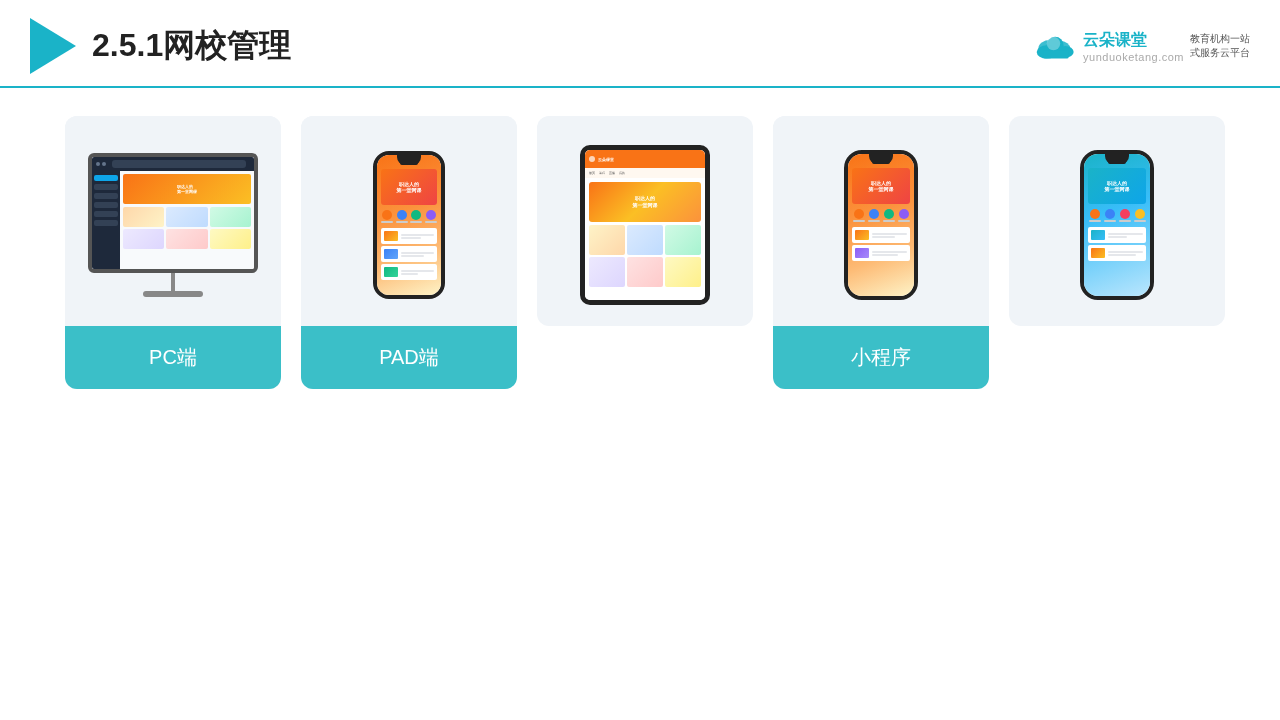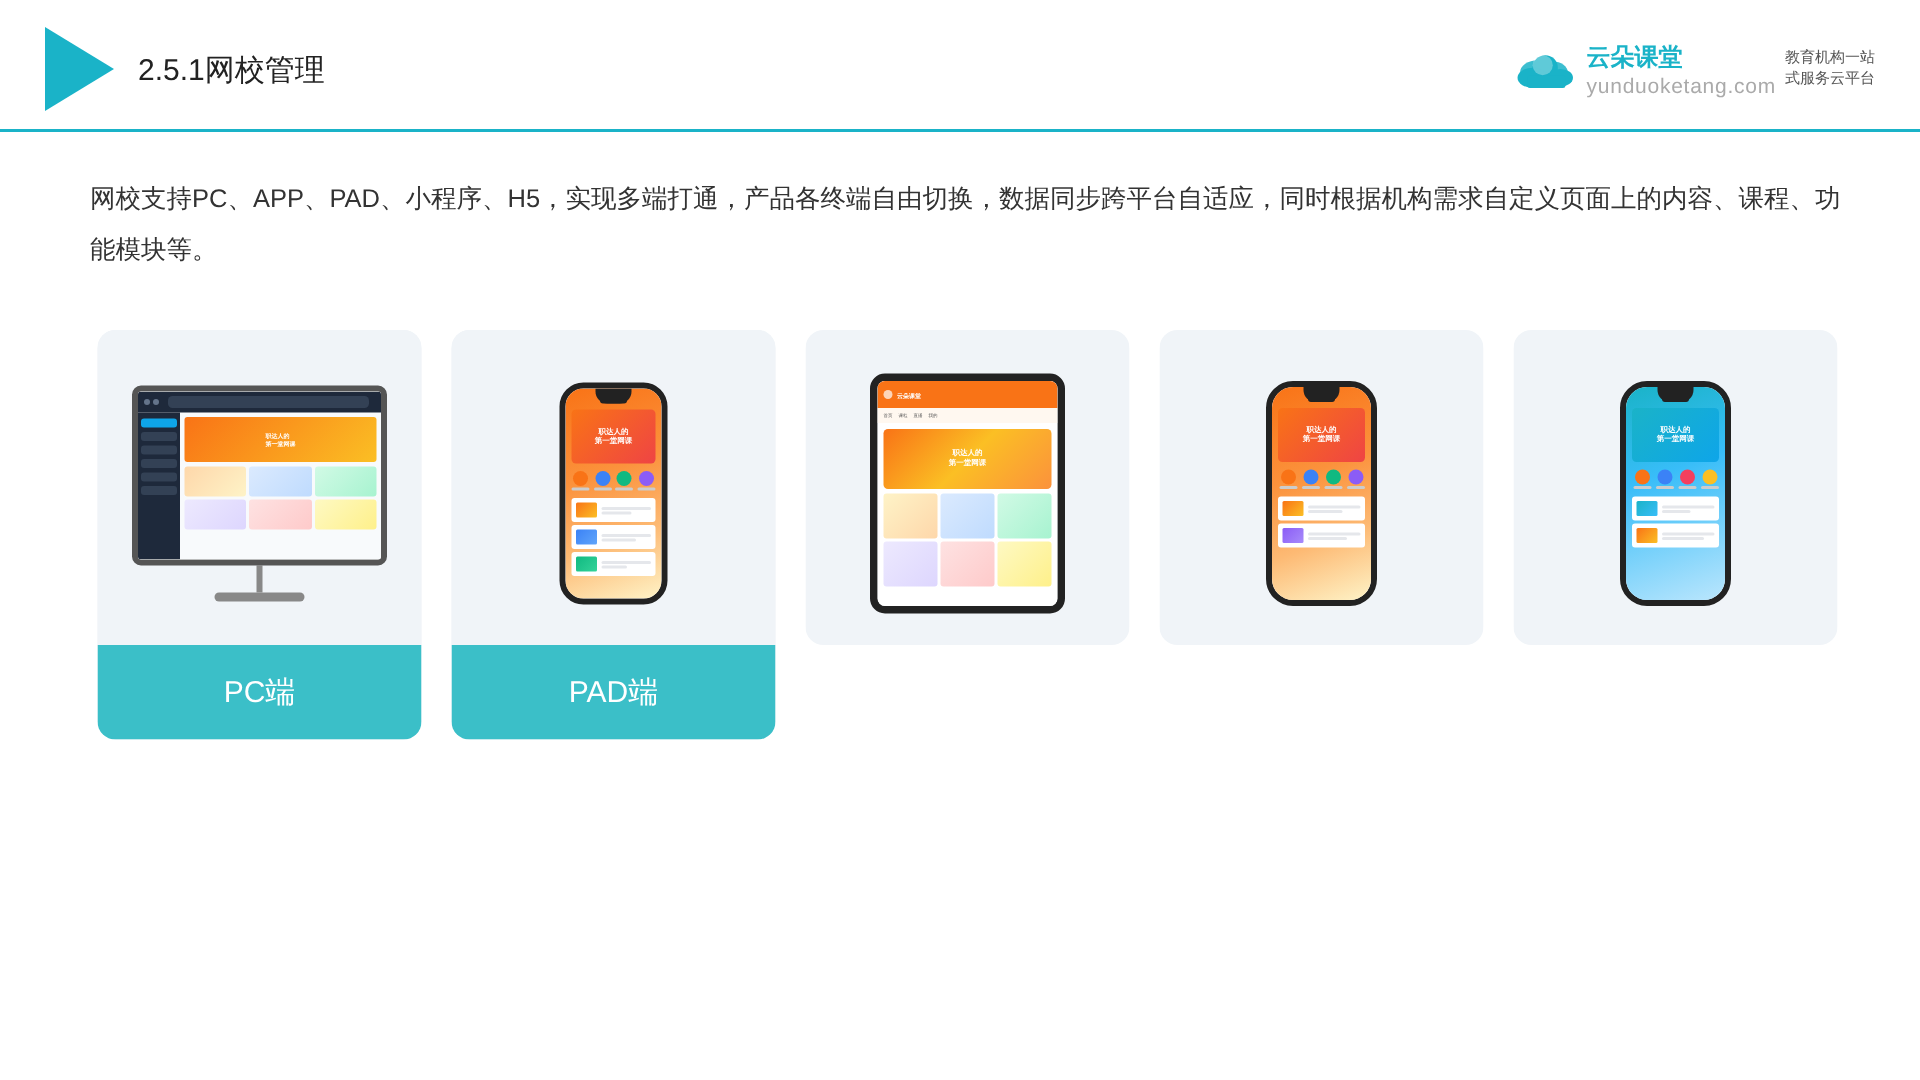--- a/index.html
+++ b/index.html
@@ -26,22 +26,22 @@
       gap: 16px;
     }
     .logo-triangle {
       width: 0;
       height: 0;
       border-top: 28px solid transparent;
       border-bottom: 28px solid transparent;
       border-left: 46px solid #1ab3c8;
     }
     .page-title {
-      font-size: 20px;
-      font-weight: normal;
+      font-size: 32px;
+      font-weight: bold;
       color: #222;
     }
     .header-right {
       display: flex;
       align-items: center;
       gap: 8px;
     }
     .brand-logo {
       display: flex;
       align-items: center;
@@ -55,21 +55,21 @@
       display: flex;
       flex-direction: column;
       align-items: flex-start;
     }
     .brand-name {
       font-size: 16px;
       font-weight: bold;
       color: #1ab3c8;
     }
     .brand-url {
-      font-size: 14px;
+      font-size: 11px;
       color: #aaa;
       letter-spacing: 0.5px;
     }
     .brand-tagline {
       font-size: 10px;
       color: #555;
       line-height: 1.4;
       text-align: left;
       white-space: nowrap;
     }
@@ -461,21 +461,20 @@
       <div class="brand-text-wrap">
         <span class="brand-name">云朵课堂</span>
         <span class="brand-url">yunduoketang.com</span>
       </div>
       <div class="brand-tagline">教育机构一站<br>式服务云平台</div>
     </div>
   </div>
 </div>
 
 <div class="main-content">
-  <p class="description">网校支持PC、APP、PAD、小程序、H5，实现多端打通，产品各终端自由切换，数据同步跨平台自适应，同时根据机构需求自定义页面上的内容、课程、功能模块等。</p>
 
   <div class="cards-row">
 
     <div class="card">
       <div class="card-image-area">
         <div class="pc-device">
           <div class="pc-monitor">
             <div class="pc-screen-content">
               <div class="pc-topbar">
                 <div class="pc-dot"></div>
@@ -643,20 +642,21 @@
                   <div class="phone-course-info">
                     <div class="phone-course-line"></div>
                     <div class="phone-course-line" style="width:75%"></div>
                   </div>
                 </div>
               </div>
             </div>
           </div>
         </div>
       </div>
+      <div class="card-label">小程序</div>
     </div>
 
     <div class="card">
       <div class="card-image-area">
         <div class="phone-device" style="width:74px; height:150px; border-radius:18px;">
           <div class="phone-notch"></div>
           <div class="phone-screen" style="background:linear-gradient(160deg,#1ab3c8 0%,#38bdf8 40%,#bae6fd 100%)">
             <div class="phone-screen-content">
               <div class="phone-banner" style="background:linear-gradient(135deg,#1ab3c8,#0ea5e9)">
                 <span class="phone-banner-text">职达人的<br>第一堂网课</span>

